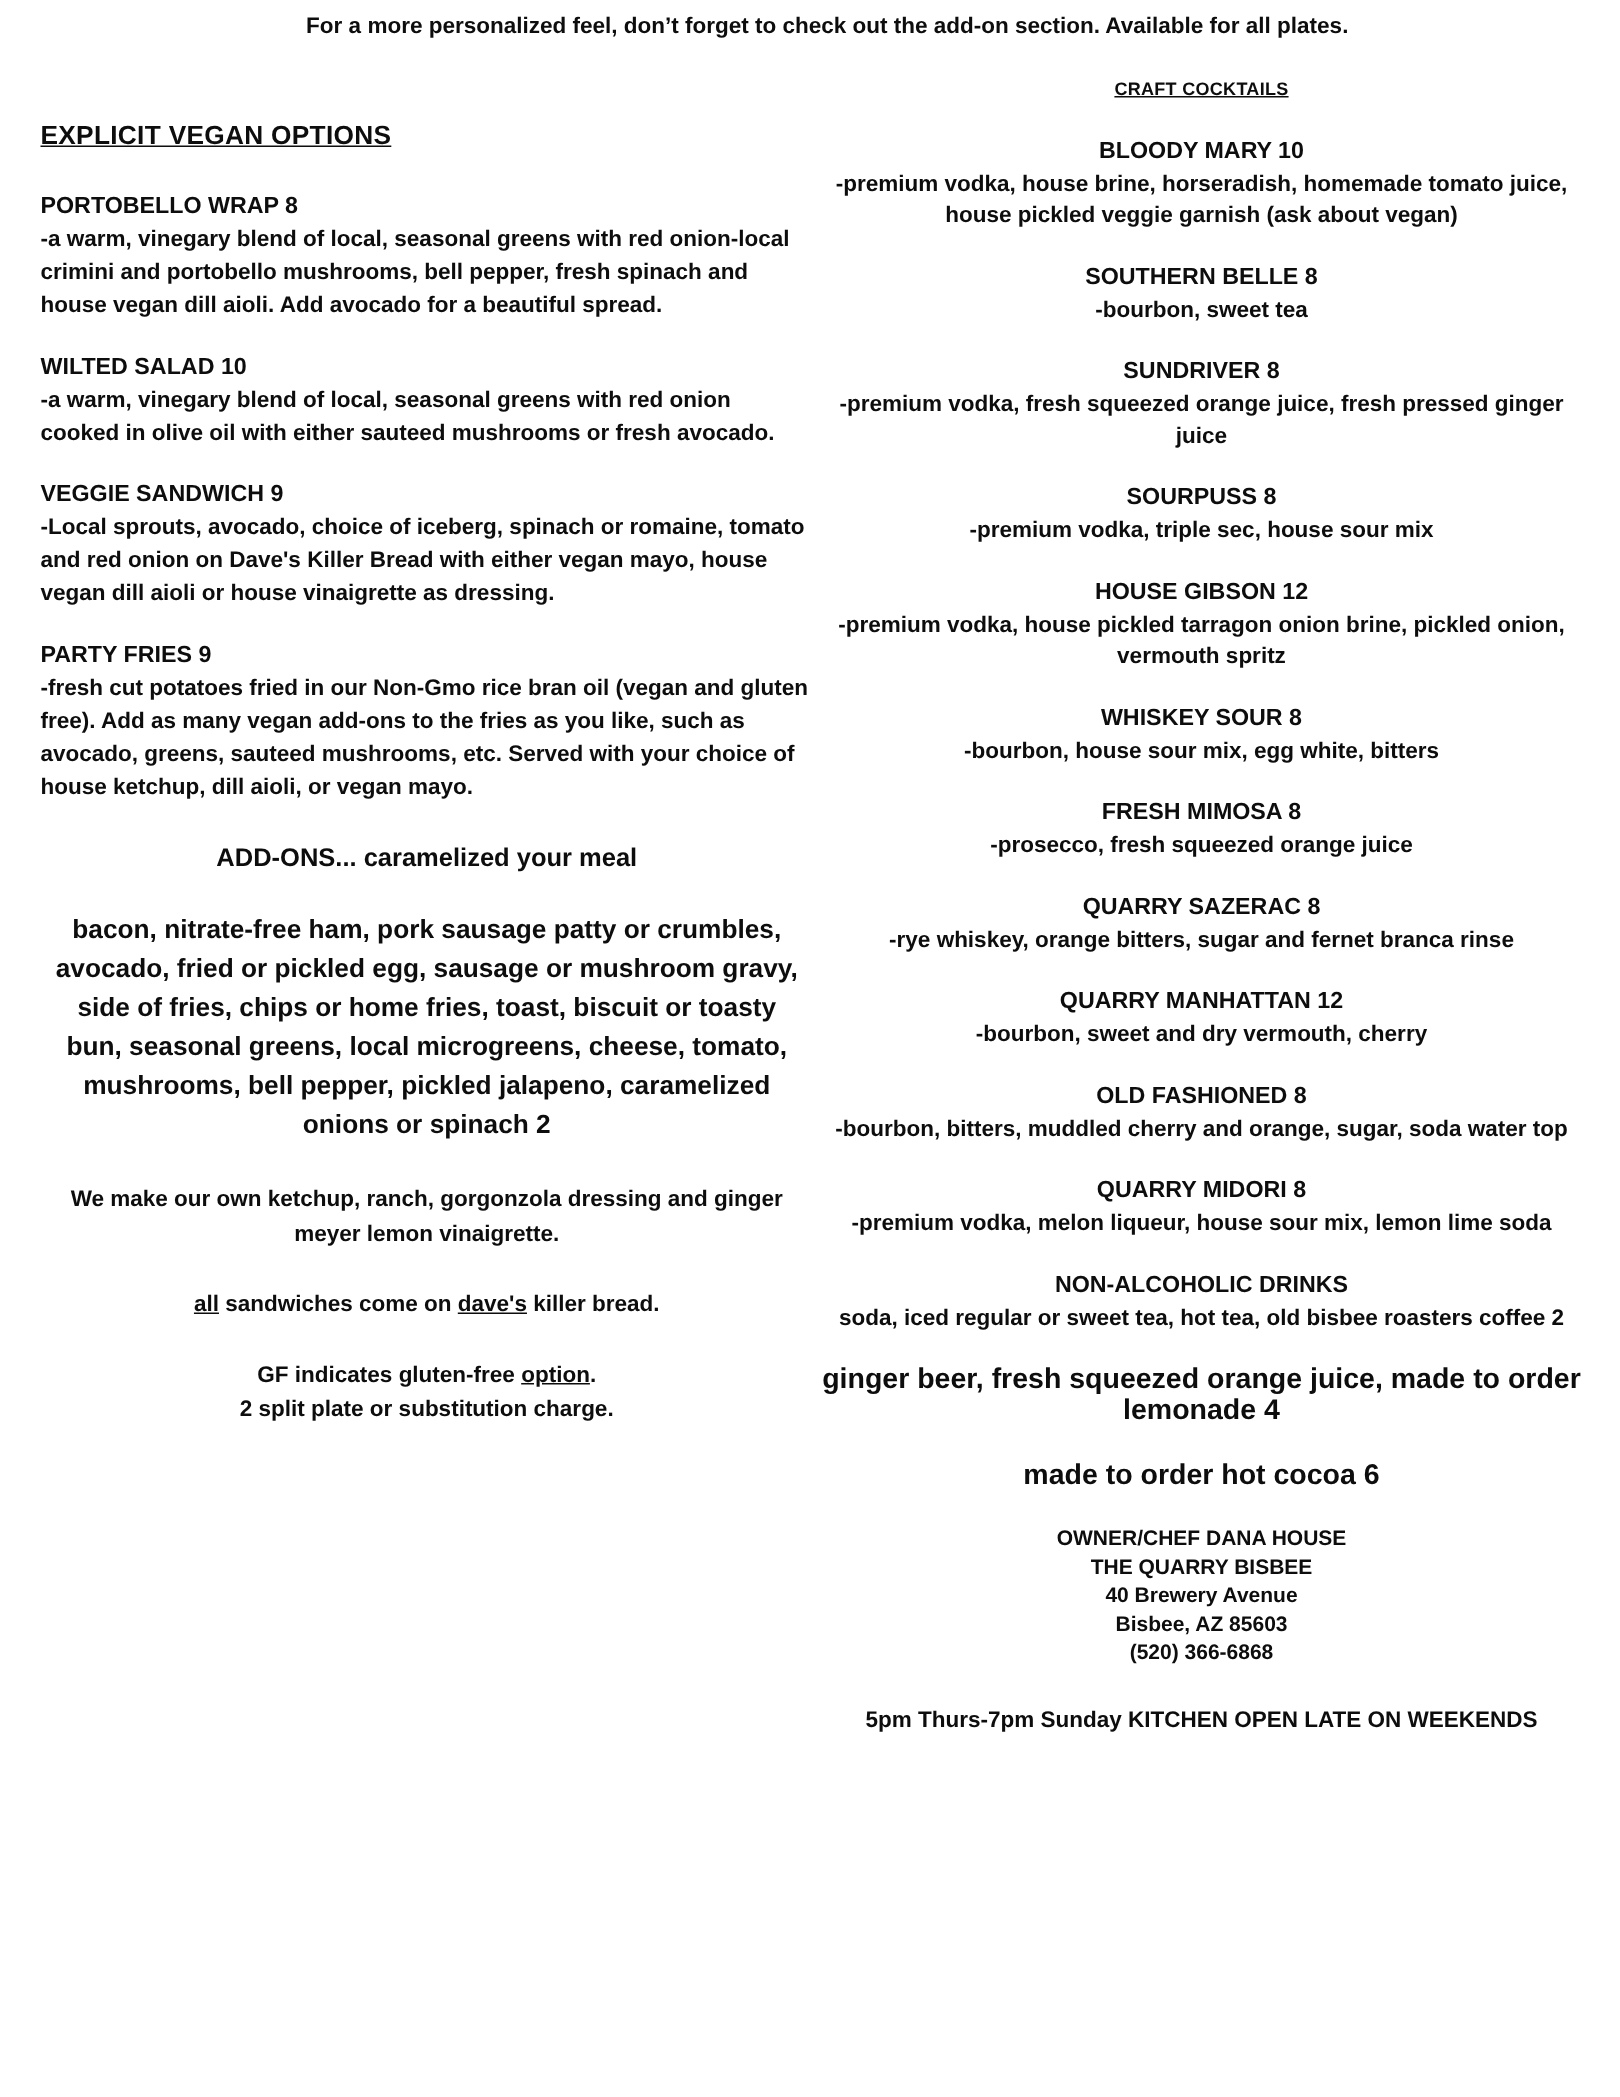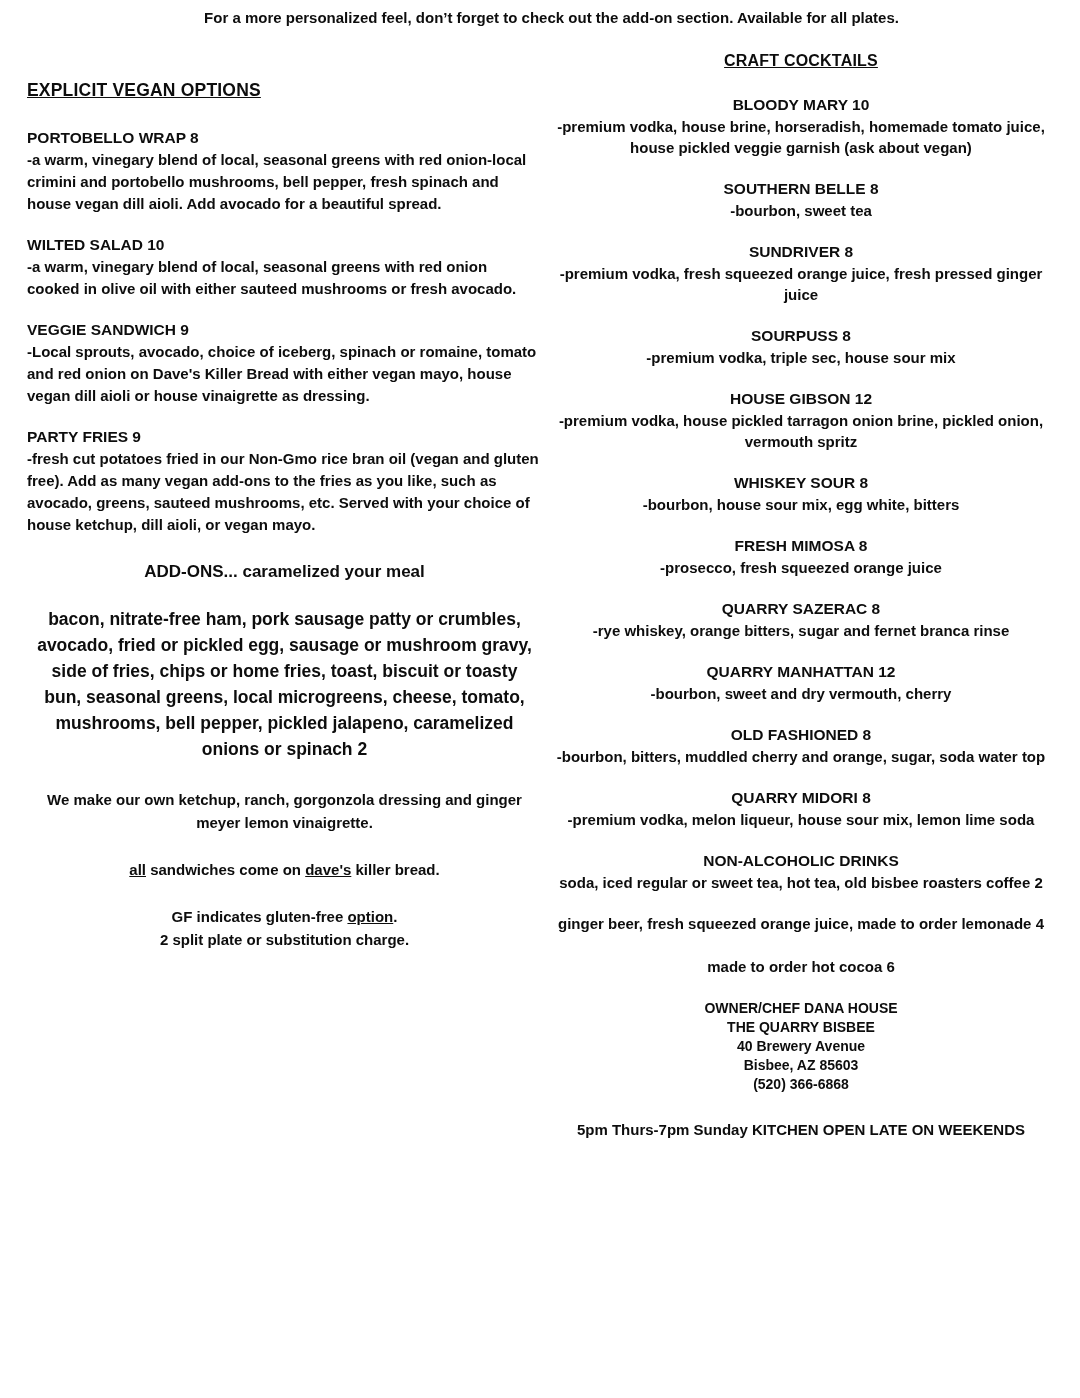--- a/index.html
+++ b/index.html
@@ -14,36 +14,36 @@
   .page { width:1080px; height:1398px; padding:8px 4px 0 27px; overflow:hidden; }
 
   .top-note { text-align:center; font-size:15px; line-height:20px; margin-bottom:10px; }
 
   .columns { display:flex; align-items:flex-start; }
   .col-left  { width:515px; padding-top:42px; text-align:left; }
   .col-right { width:518px; padding-top:14px; text-align:center; }
 
   .section-title { font-size:17.5px; text-decoration:underline; letter-spacing:0.2px; }
   .col-left  .section-title { margin-bottom:26px; }
-  .col-right .section-title { font-size:16px; margin-bottom:24px; }
+  .col-right .section-title { font-size:12px; margin-bottom:24px; }
 
   .menu-item { margin-bottom:19px; }
   .item-name { font-size:15.5px; line-height:22px; }
   .item-desc { font-size:15px; line-height:22px; }
   .col-right .menu-item { margin-bottom:20px; }
   .col-right .item-desc { line-height:21px; }
 
   .addons { text-align:center; }
   .addons-title { font-size:17px; margin-top:26px; margin-bottom:24px; }
   .addons-list  { font-size:17.5px; line-height:26px; margin-bottom:26px; padding:0 4px; }
   .addons-note  { font-size:15px; line-height:23px; margin-bottom:24px; }
   .addons-note.tight { margin-bottom:0; }
   .u { text-decoration:underline; }
 
-  .extra-line { font-size:15px; line-height:21px; margin-bottom:22px; }
+  .extra-line { font-size:19px; line-height:21px; margin-bottom:22px; }
 
   .footer-block { font-size:14px; line-height:19px; margin-top:10px; margin-bottom:26px; }
 
   .hours-line { font-size:15px; line-height:20px; }
 </style>
 </head>
 <body>
 
 <div class="page">
 

